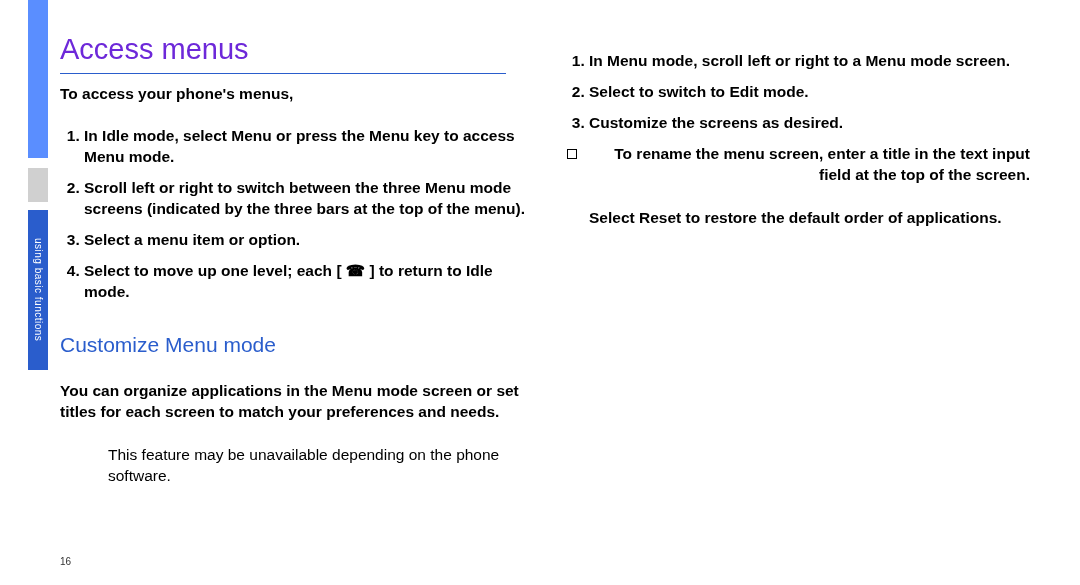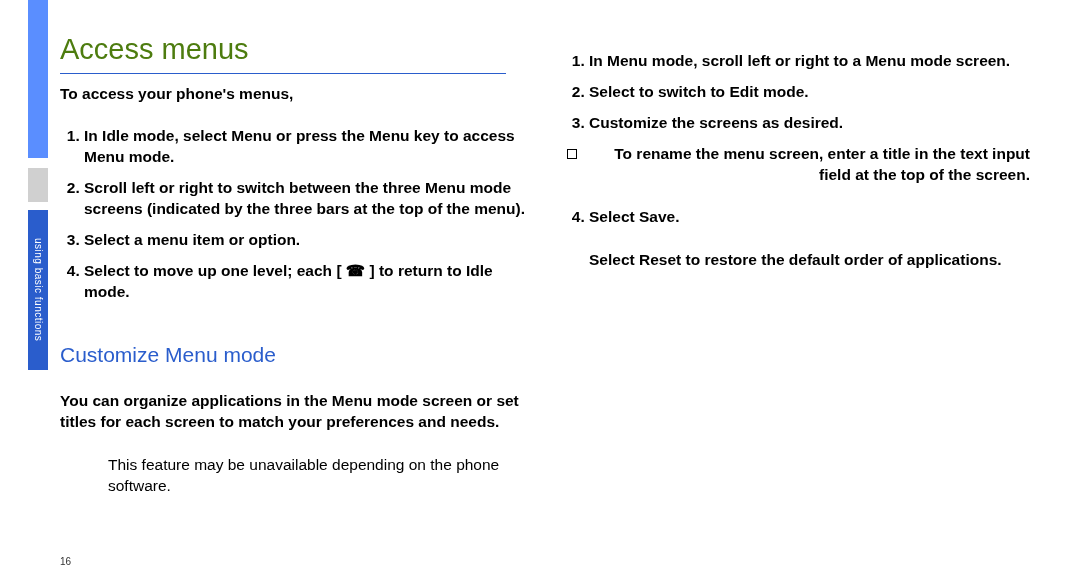--- a/index.html
+++ b/index.html
@@ -54,33 +54,33 @@
       bottom: 20px;
       display: flex;
       gap: 40px;
     }
     .col {
       flex: 1;
       font-size: 15.5px;
       line-height: 1.35;
     }
     .h-main {
-      color: #4d7c0f;
+      color: #6d28d9;
       font-size: 29px;
       font-weight: 400;
       margin: 0 0 6px 0;
       border-bottom: 1px solid #2a5dcc;
       padding-bottom: 4px;
       width: 96%;
     }
     .h-sub {
       color: #2a5dcc;
       font-size: 21px;
       font-weight: 400;
-      margin: 38px 0 10px 0;
+      margin: 28px 0 10px 0;
     }
     .intro {
       margin: 10px 0 10px 0;
       font-weight: bold;
     }
     ol.steps {
       margin: 21px 0 8px 0;
       padding-left: 24px;
     }
     ol.steps li {
@@ -149,20 +149,17 @@
 
   <div class="col">
     <ol class="steps">
       <li>In Menu mode, scroll left or right to a Menu mode screen.</li>
       <li>Select       to switch to Edit mode.</li>
       <li>Customize the screens as desired.</li>
     </ol>
     <ul class="bullets">
       <li>To rename the menu screen, enter a title in the text input field at the top of the screen.</li>
     </ul>
-    <ol class="steps" start="4">
-      <li>Select Save.</li>
-    </ol>
     <p class="body-text" style="margin-left:24px">Select Reset to restore the default order of applications.</p>
   </div>
 </div>
 
 <div class="page-num">16</div>
 
 </body></html>

